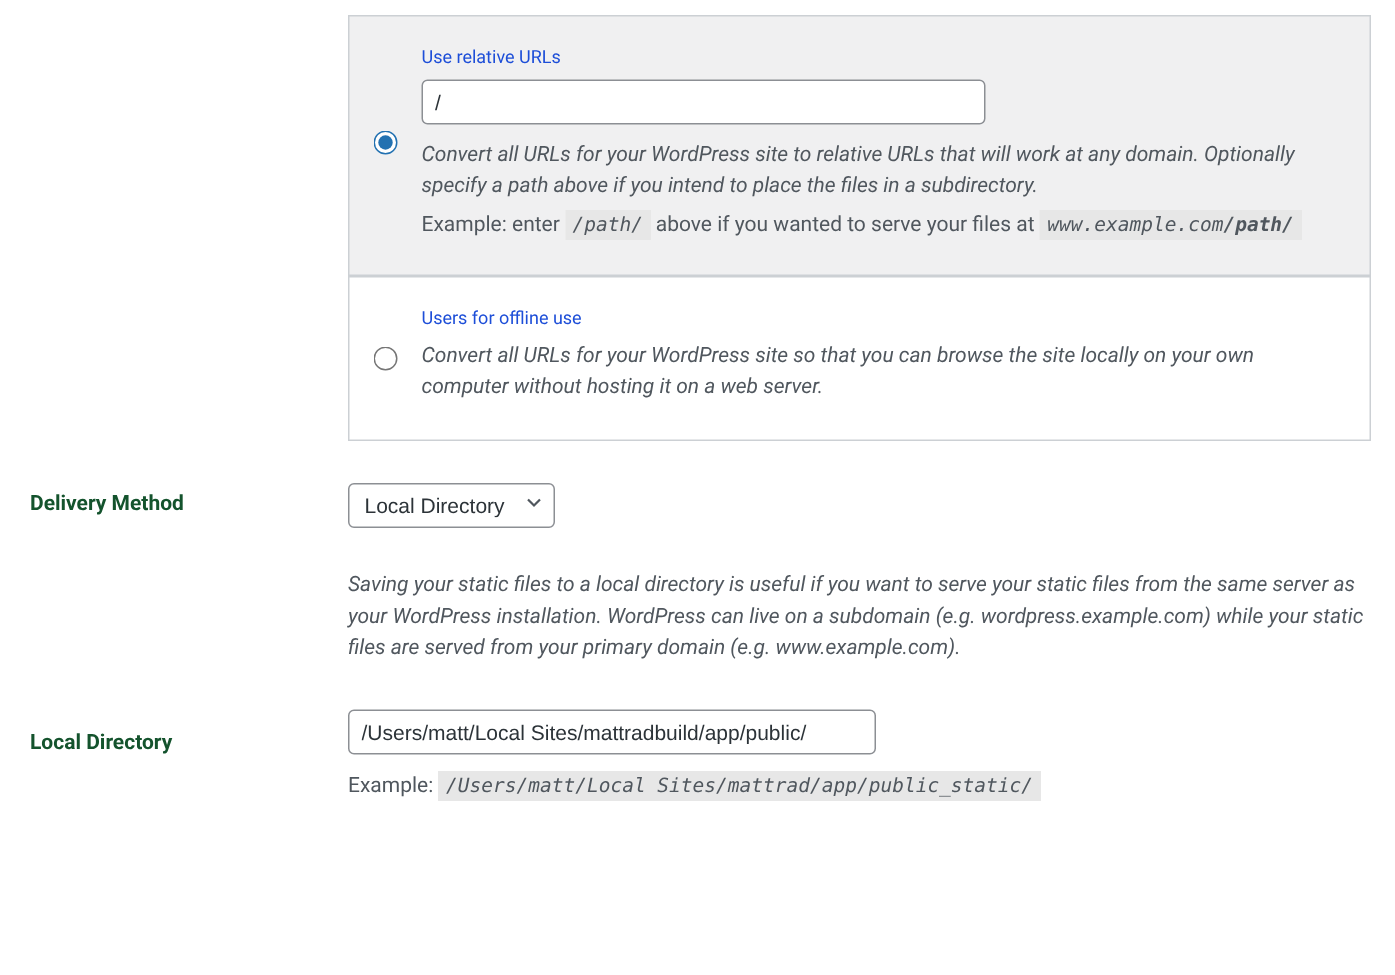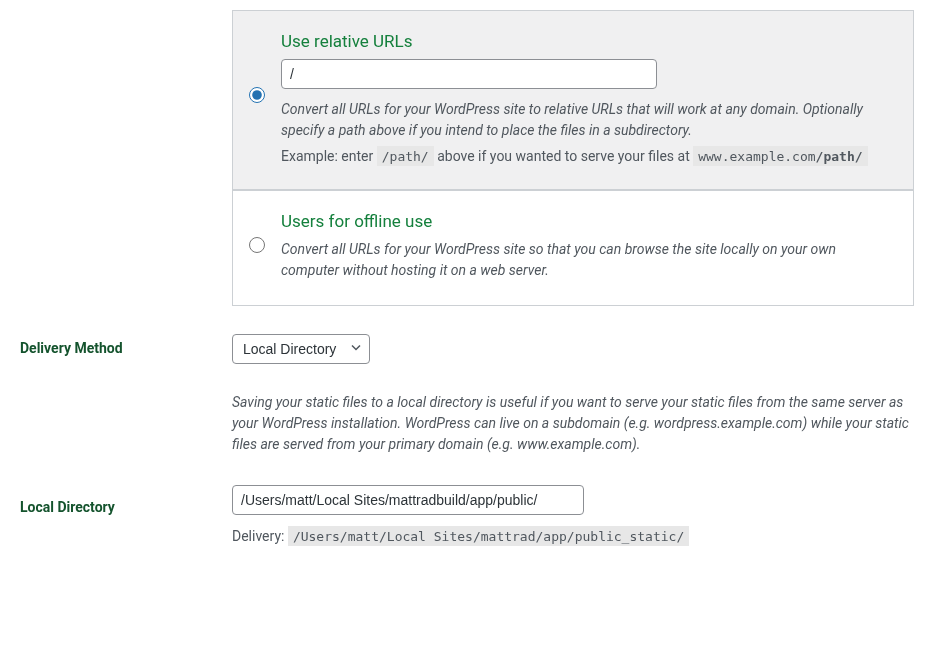--- a/index.html
+++ b/index.html
@@ -59,23 +59,23 @@
     input[type="radio"] {
       width: 16px;
       height: 16px;
       accent-color: #2271b1;
       cursor: pointer;
     }
     .option-content {
       flex: 1;
     }
     .option-title {
-      font-size: 17px;
+      font-size: 12px;
       font-weight: 400;
-      color: #15803d;
+      color: #1d4ed8;
       margin-bottom: 8px;
     }
     .text-input {
       width: 376px;
       height: 30px;
       padding: 0 8px;
       border: 1px solid #8c8f94;
       border-radius: 4px;
       background: #fff;
       font-size: 14px;
@@ -95,20 +95,21 @@
     .example-line {
       font-size: 14px;
       color: #50575e;
       line-height: 1.7;
     }
     code {
       font-family: Consolas, Monaco, monospace;
       font-size: 13px;
       background: #e7e7e7;
       padding: 3px 5px 2px;
+      font-style: italic;
     }
     .select-wrap {
       position: relative;
       display: inline-block;
     }
     select {
       appearance: none;
       -webkit-appearance: none;
       background: #fff;
       border: 1px solid #8c8f94;
@@ -208,18 +209,18 @@
     </div>
   </div>
 
   <div class="form-row localdir-row">
     <div class="form-label-cell">
       <span class="label-text">Local Directory</span>
     </div>
     <div class="form-content-cell">
       <input type="text" class="text-input wide" value="/Users/matt/Local Sites/mattradbuild/app/public/" style="">
       <p class="example-line">
-        <span>Delivery: </span><code>/Users/matt/Local Sites/mattrad/app/public_static/</code>
+        <span>Example: </span><code>/Users/matt/Local Sites/mattrad/app/public_static/</code>
       </p>
     </div>
   </div>
 
 </div>
 
 </body></html>

